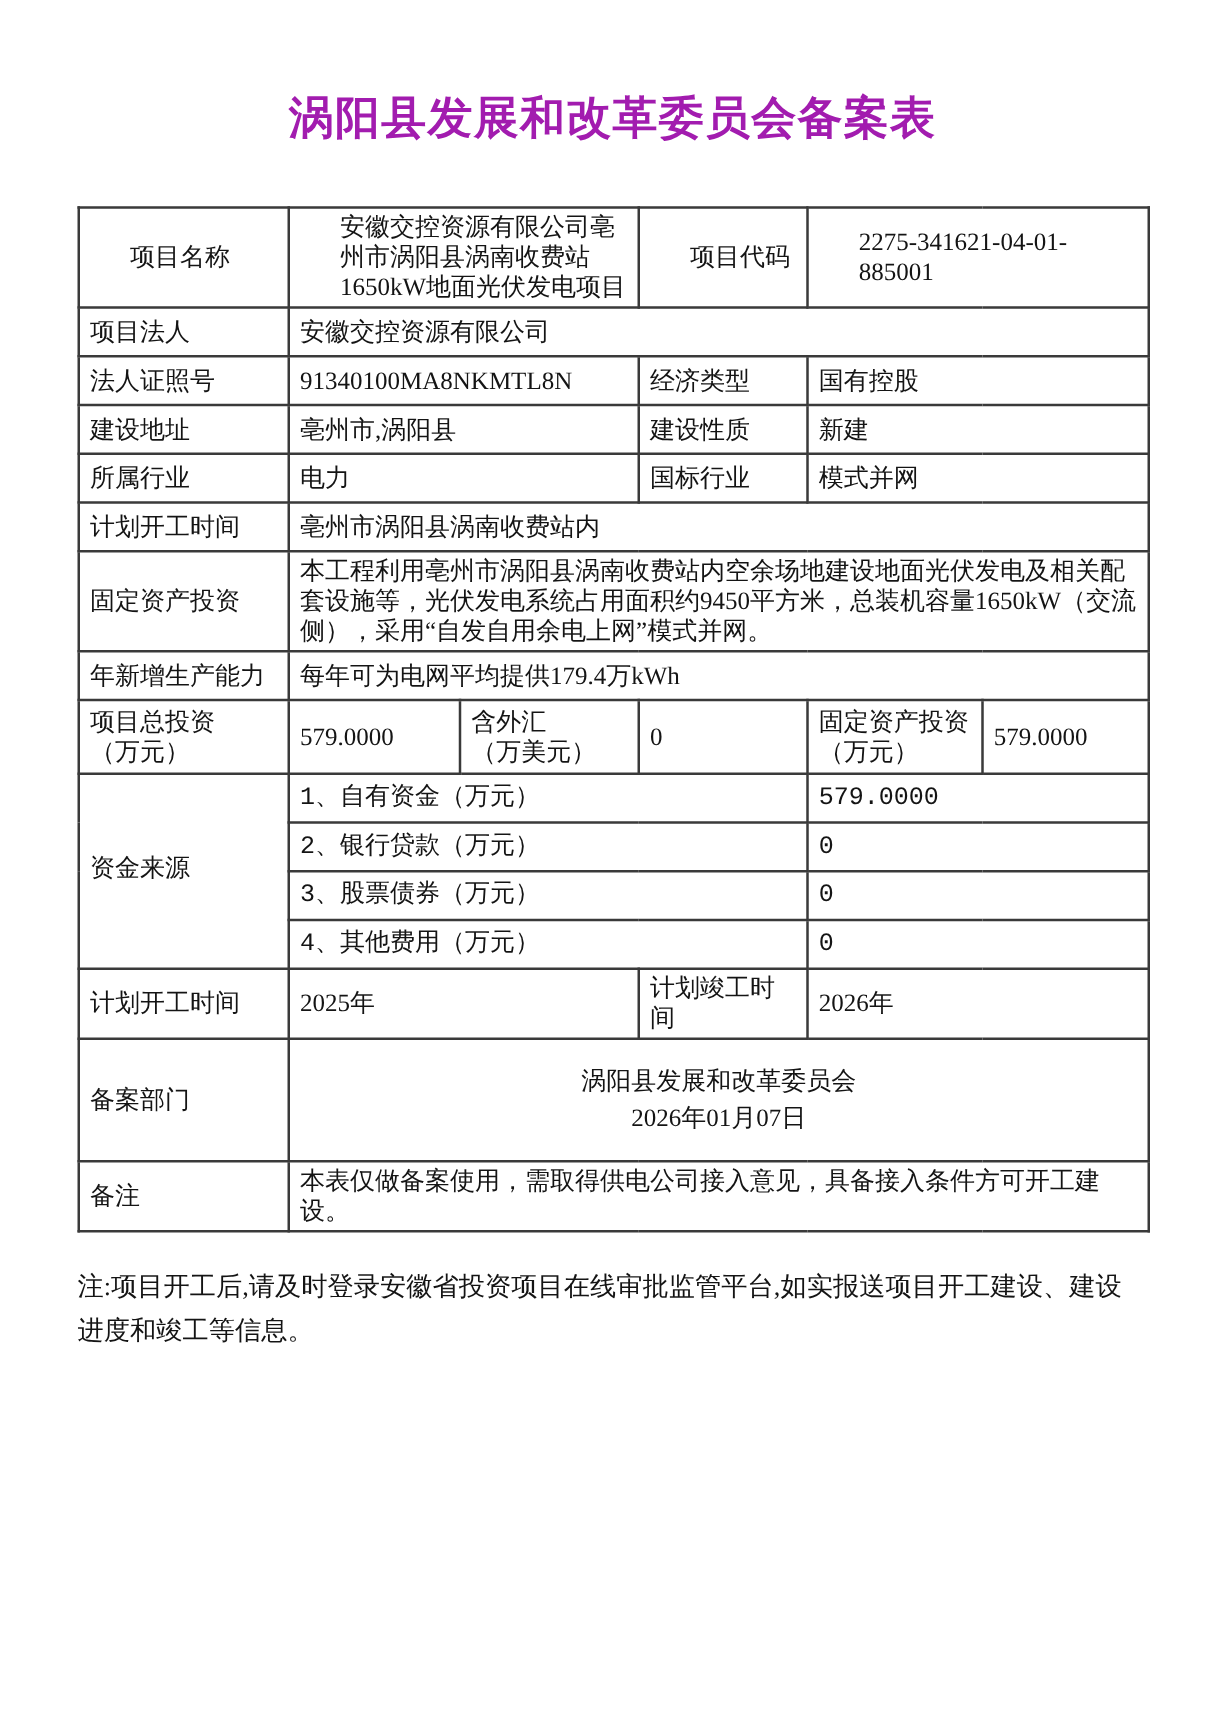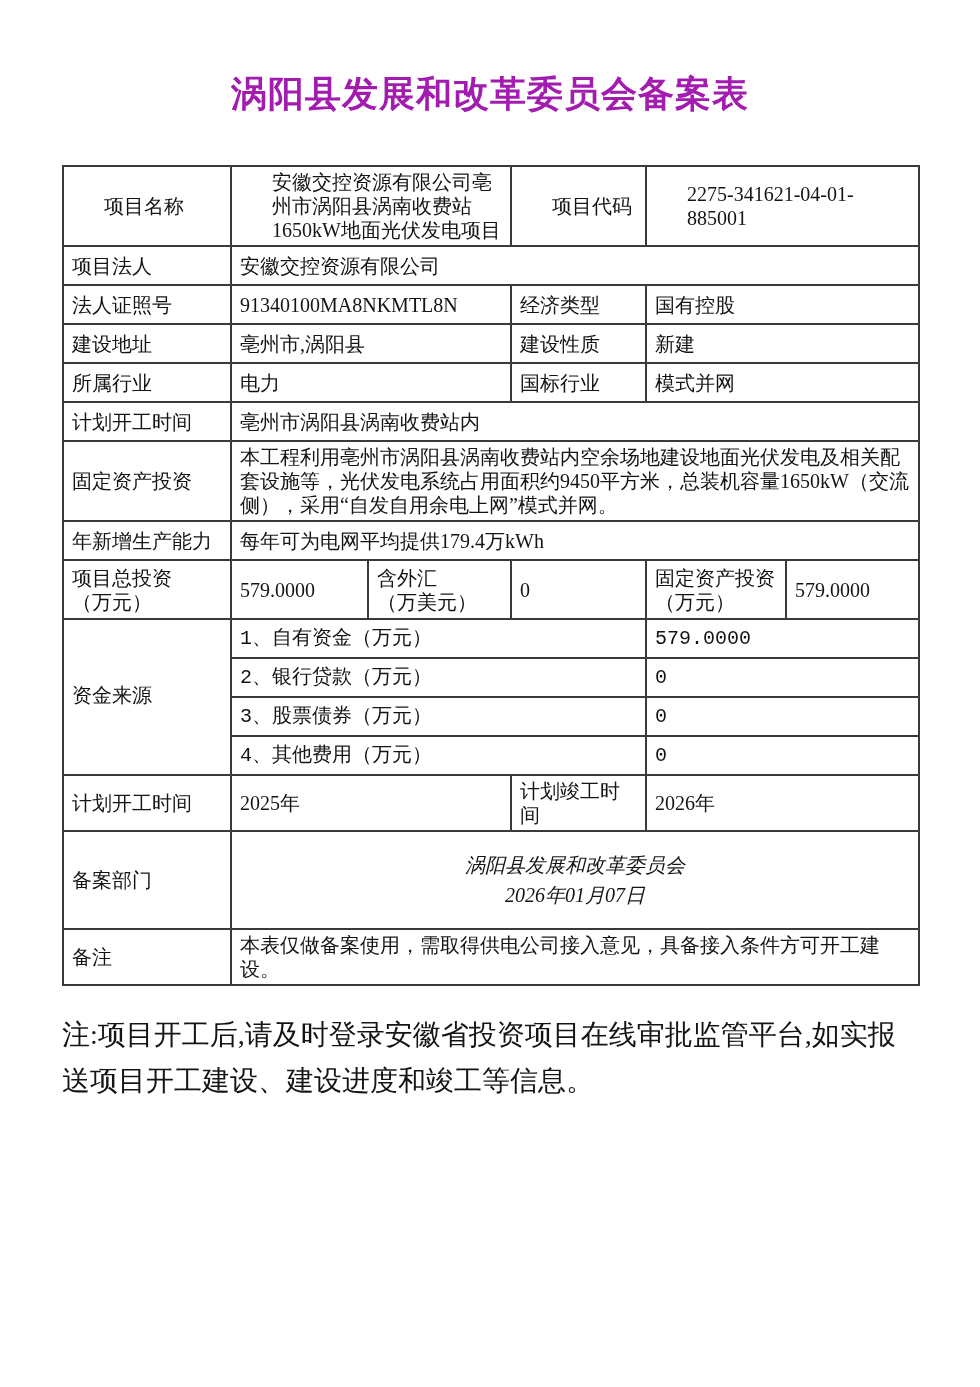--- a/index.html
+++ b/index.html
@@ -52,28 +52,27 @@
   }
   tr.h-name  td { height: 70px; padding-left: 40px; }
   tr.h-sm    td { height: 31px; }
   tr.h-scope td { height: 68px; margin-left: 21px; }
   tr.h-inv   td { height: 51px; }
   tr.h-fund  td { height: 31px; font-family: Liberation Mono, monospace; }
   tr.h-dept  td { height: 90px; }
   tr.h-rem   td { height: 32px; }
   .dept-cell {
     text-align: center;
-    font-style: italic;
   }
   .dept-cell .line {
     line-height: 1.5;
   }
   .footnote {
     margin: 26px 0 0 0;
-    font-size: 28px;
+    font-size: 21px;
     line-height: 1.65;
     text-align: left;
   }
 </style>
 </head>
 <body>
 
 <div class="page">
 
   <h1 class="doc-title">涡阳县发展和改革委员会备案表</h1>

